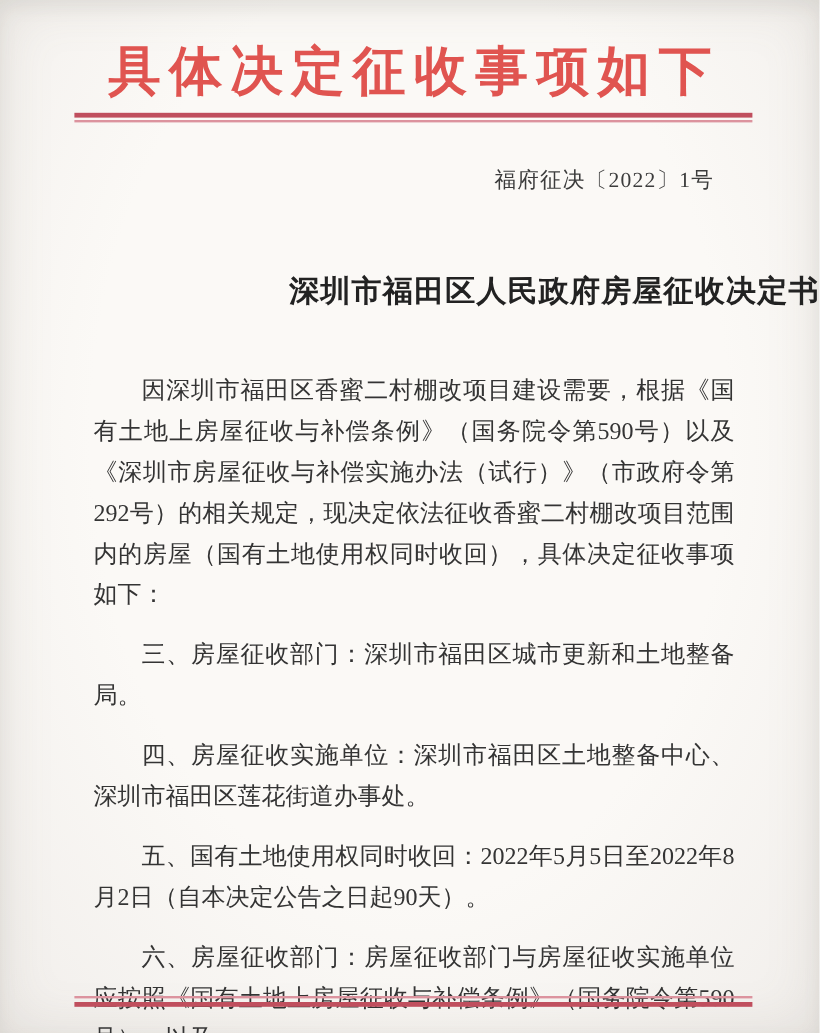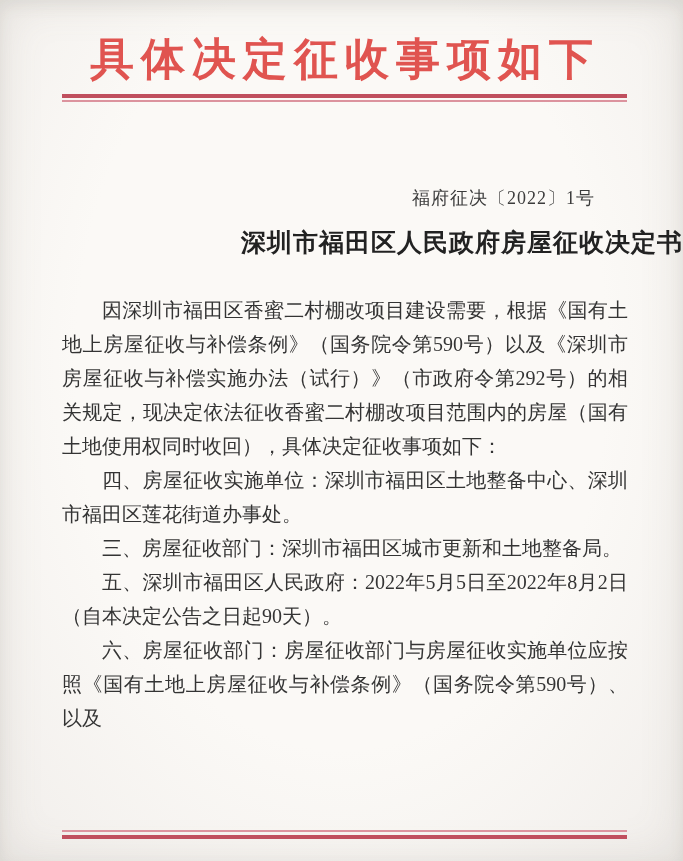--- a/index.html
+++ b/index.html
@@ -31,37 +31,36 @@
   .rule-top{top:94px;}
   .rule-bottom{top:830px;}
   .rule .thick{height:4px;background:var(--rule-red);}
   .rule .thin{height:2px;background:var(--rule-red-light);}
   .rule-top .thin{margin-top:2px;}
   .rule-bottom .thick{margin-top:3px;}
   .doc-number{
     position:absolute;top:138px;right:88px;
     font-size:18px;color:#3c3c3c;
     letter-spacing:1px;
-    margin-top:48px;
   }
   .doc-title{
     position:absolute;top:226px;left:0;right:0;margin:0;
     text-align:right;
     font-size:25px;font-weight:bold;
     color:var(--title-color);
     letter-spacing:1px;
   }
   .doc-body{
     position:absolute;top:293px;left:62px;width:566px;
     font-size:20px;line-height:34px;
     color:var(--text-color);
     text-align:justify;
   }
   .doc-body p{
-    margin:0;
+    margin:16px;
     text-indent:2em;
   }
 </style>
 </head>
 <body>
 
 <div class="page">
 
   <div class="letterhead">具体决定征收事项如下</div>
 
@@ -69,23 +68,23 @@
     <div class="thick"></div>
     <div class="thin"></div>
   </div>
 
   <div class="doc-number">福府征决〔2022〕1号</div>
 
   <h1 class="doc-title">深圳市福田区人民政府房屋征收决定书</h1>
 
   <div class="doc-body">
     <p>因深圳市福田区香蜜二村棚改项目建设需要，根据《国有土地上房屋征收与补偿条例》（国务院令第590号）以及《深圳市房屋征收与补偿实施办法（试行）》（市政府令第292号）的相关规定，现决定依法征收香蜜二村棚改项目范围内的房屋（国有土地使用权同时收回），具体决定征收事项如下：</p>
+    <p>三、房屋征收部门：深圳市福田区城市更新和土地整备局。</p>
     <p>四、房屋征收实施单位：深圳市福田区土地整备中心、深圳市福田区莲花街道办事处。</p>
-    <p>三、房屋征收部门：深圳市福田区城市更新和土地整备局。</p>
-    <p>五、深圳市福田区人民政府：2022年5月5日至2022年8月2日（自本决定公告之日起90天）。</p>
+    <p>五、国有土地使用权同时收回：2022年5月5日至2022年8月2日（自本决定公告之日起90天）。</p>
     <p>六、房屋征收部门：房屋征收部门与房屋征收实施单位应按照《国有土地上房屋征收与补偿条例》（国务院令第590号）、以及</p>
   </div>
 
   <div class="rule rule-bottom">
     <div class="thin"></div>
     <div class="thick"></div>
   </div>
 
 </div>
 

